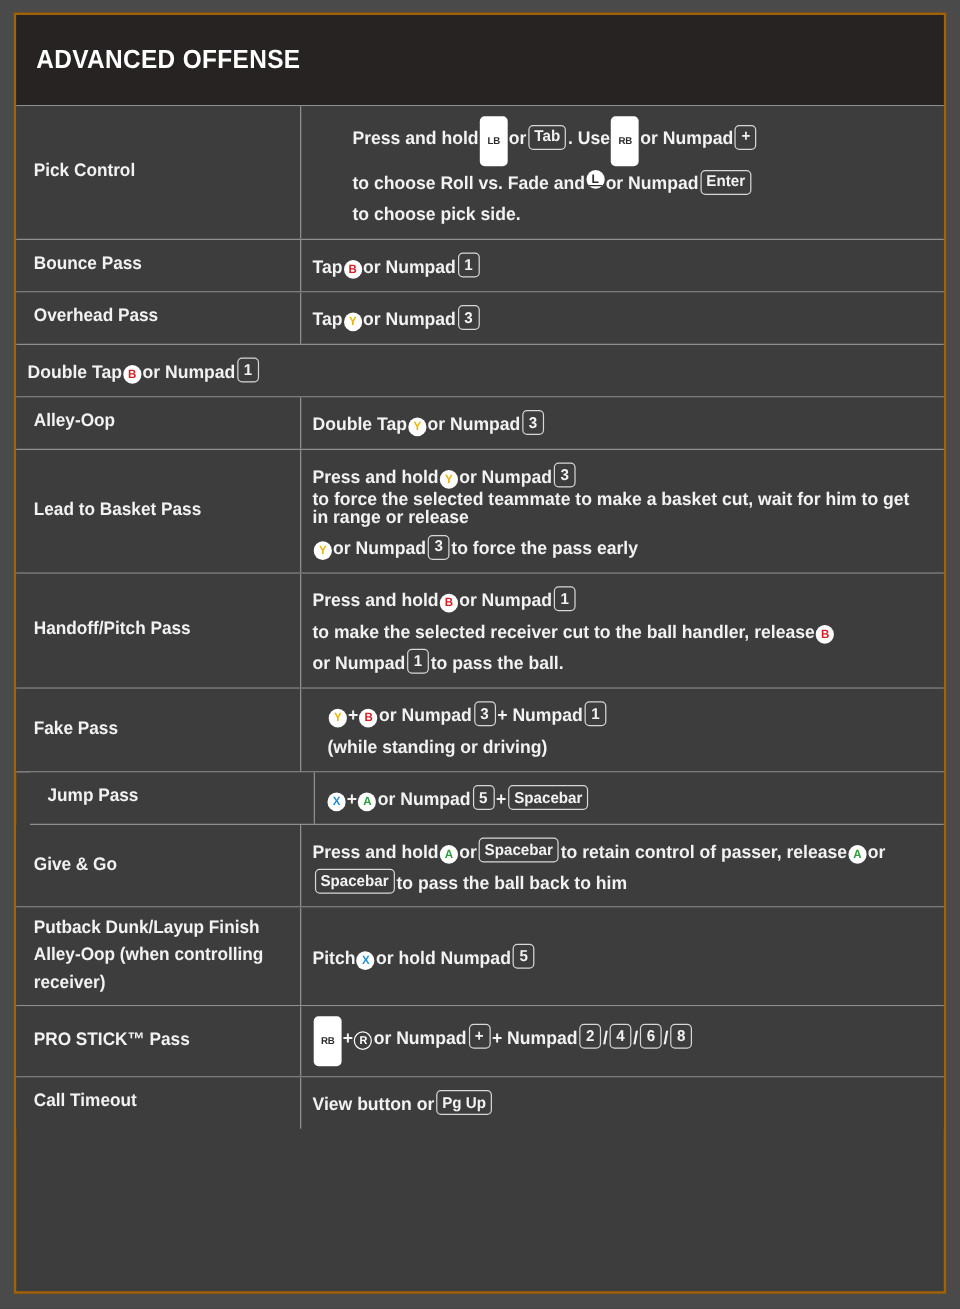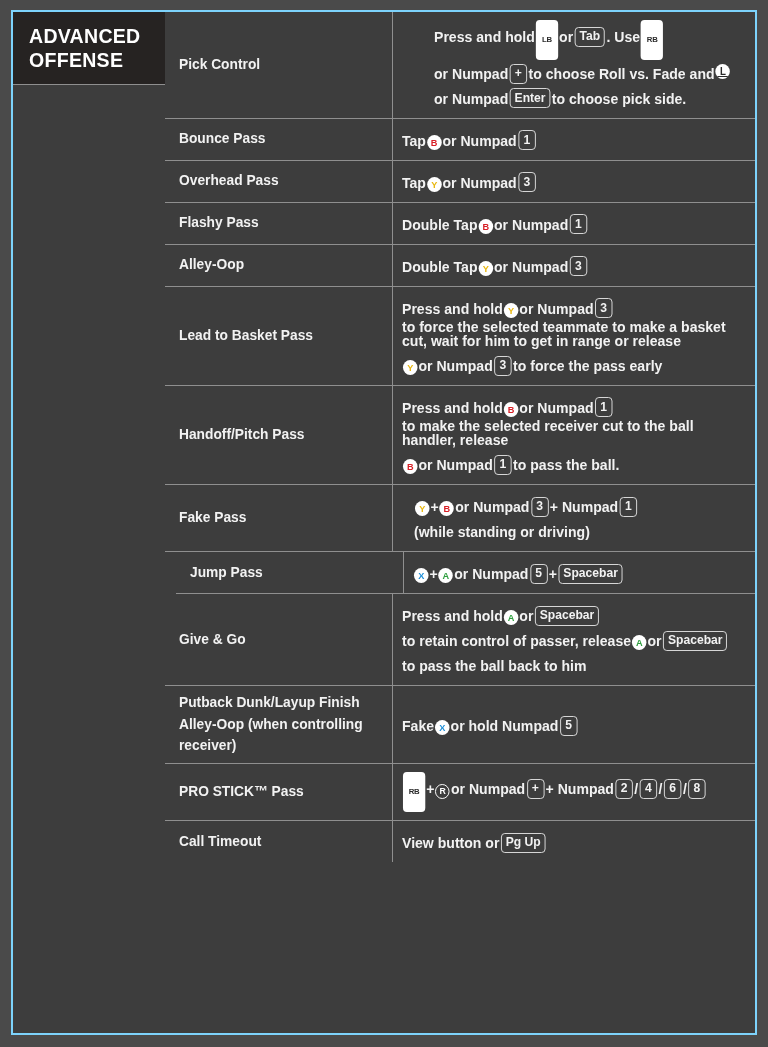--- a/index.html
+++ b/index.html
@@ -17,24 +17,24 @@
     box-sizing: border-box;
     width: 768px;
     height: 1047px;
     padding: 10px 11px 12px 11px;
     background: #4a4a4a;
   }
   .table {
     box-sizing: border-box;
     width: 746px;
     height: 1025px;
-    border: 2px solid #7dd3fc;
+    border: 2px solid #a16207;
     background: #3d3d3d;
     display: flex;
-    flex-direction: row;
+    flex-direction: column;
   }
   .header-row {
     background: #262322;
     border-bottom: 1px solid #8f8f8f;
     height: 72px;
     flex: 0 0 72px;
     display: flex;
     align-items: center;
     padding: 0 16px;
   }
@@ -221,23 +221,20 @@
         </div>
         <div class="row" style="flex: 1 1 0px;">
           <div class="cell-label">
             <span class="lbl">Overhead Pass</span>
           </div>
           <div class="cell-desc">
             <span class="desc-inner"><span class="g">Tap </span><span class="g btn-face y">Y</span><span class="g"> or Numpad </span><span class="g key narrow">3</span></span>
           </div>
         </div>
         <div class="row" style="flex: 1 1 0px;">
-          <div class="cell-label">
-            <span class="lbl">Flashy Pass</span>
-          </div>
           <div class="cell-desc">
             <span class="desc-inner"><span class="g">Double Tap </span><span class="g btn-face b">B</span><span class="g"> or Numpad </span><span class="g key narrow">1</span></span>
           </div>
         </div>
         <div class="row" style="flex: 1 1 0px;">
           <div class="cell-label">
             <span class="lbl">Alley-Oop</span>
           </div>
           <div class="cell-desc">
             <span class="desc-inner"><span class="g">Double Tap </span><span class="g btn-face y">Y</span><span class="g"> or Numpad </span><span class="g key narrow">3</span></span>
@@ -281,21 +278,21 @@
           </div>
           <div class="cell-desc">
             <span class="desc-inner"><span class="g">Press and hold </span><span class="g btn-face a">A</span><span class="g"> or </span><span class="g key">Spacebar</span><span class="g"> to retain control of passer, release </span><span class="g btn-face a">A</span><span class="g"> or </span><span class="g key">Spacebar</span><span class="g"> to pass the ball back to him</span></span>
           </div>
         </div>
         <div class="row" style="flex: 1 1 0px;">
           <div class="cell-label">
             <span class="lbl">Putback Dunk/Layup Finish Alley-Oop (when controlling receiver)</span>
           </div>
           <div class="cell-desc">
-            <span class="desc-inner"><span class="g">Fake </span><span class="g btn-face x">X</span><span class="g"> or hold Numpad </span><span class="g key narrow">5</span></span>
+            <span class="desc-inner"><span class="g">Pitch </span><span class="g btn-face x">X</span><span class="g"> or hold Numpad </span><span class="g key narrow">5</span></span>
           </div>
         </div>
         <div class="row" style="flex: 1 1 0px;">
           <div class="cell-label">
             <span class="lbl">PRO STICK™ Pass</span>
           </div>
           <div class="cell-desc">
             <span class="desc-inner"><span class="g btn-bumper">RB</span><span class="g"> + </span><span class="g btn-rstick">R</span><span class="g"> or Numpad </span><span class="g key narrow">+</span><span class="g"> + Numpad </span><span class="g key narrow">2</span><span class="g"> / </span><span class="g key narrow">4</span><span class="g"> / </span><span class="g key narrow">6</span><span class="g"> / </span><span class="g key narrow">8</span></span>
           </div>
         </div>

